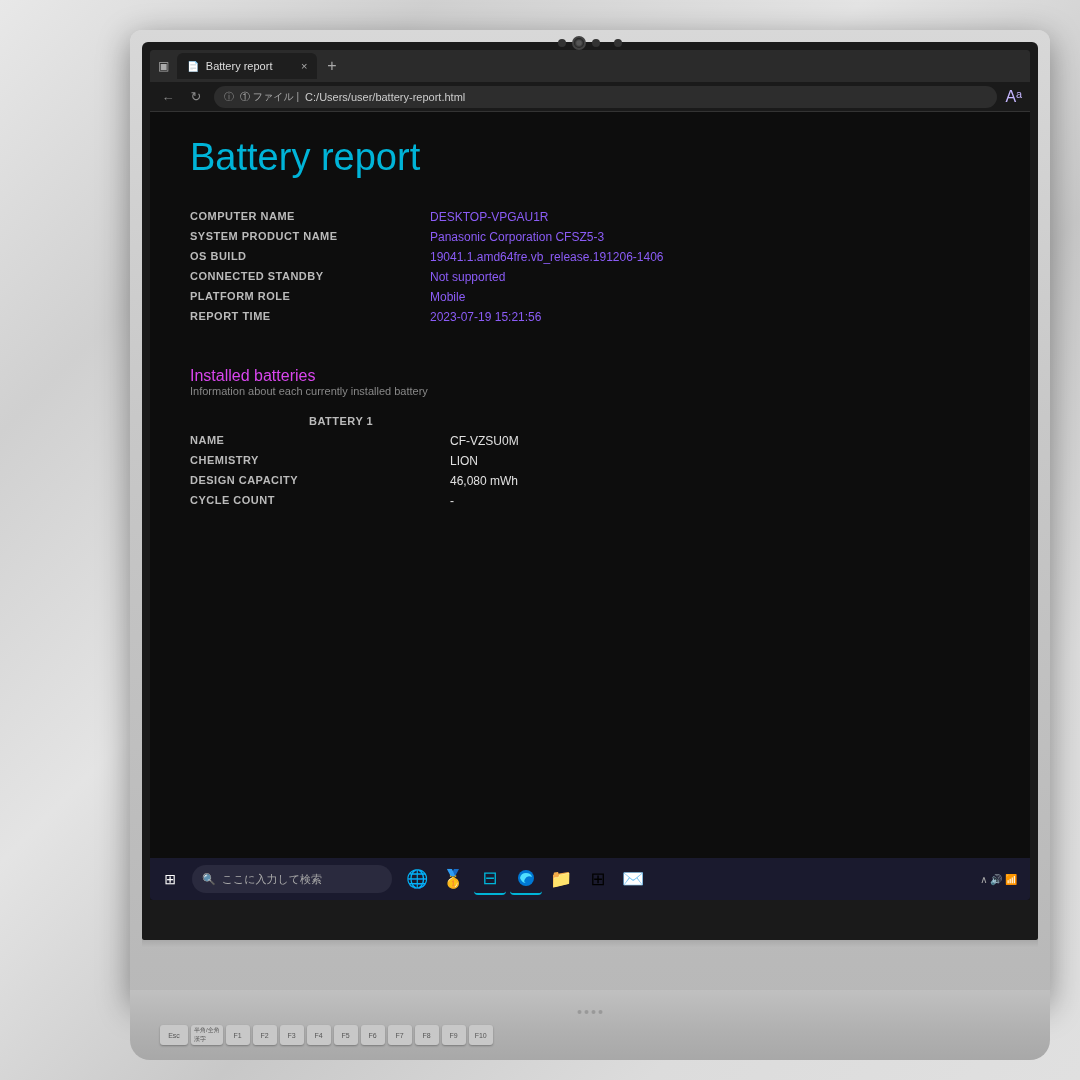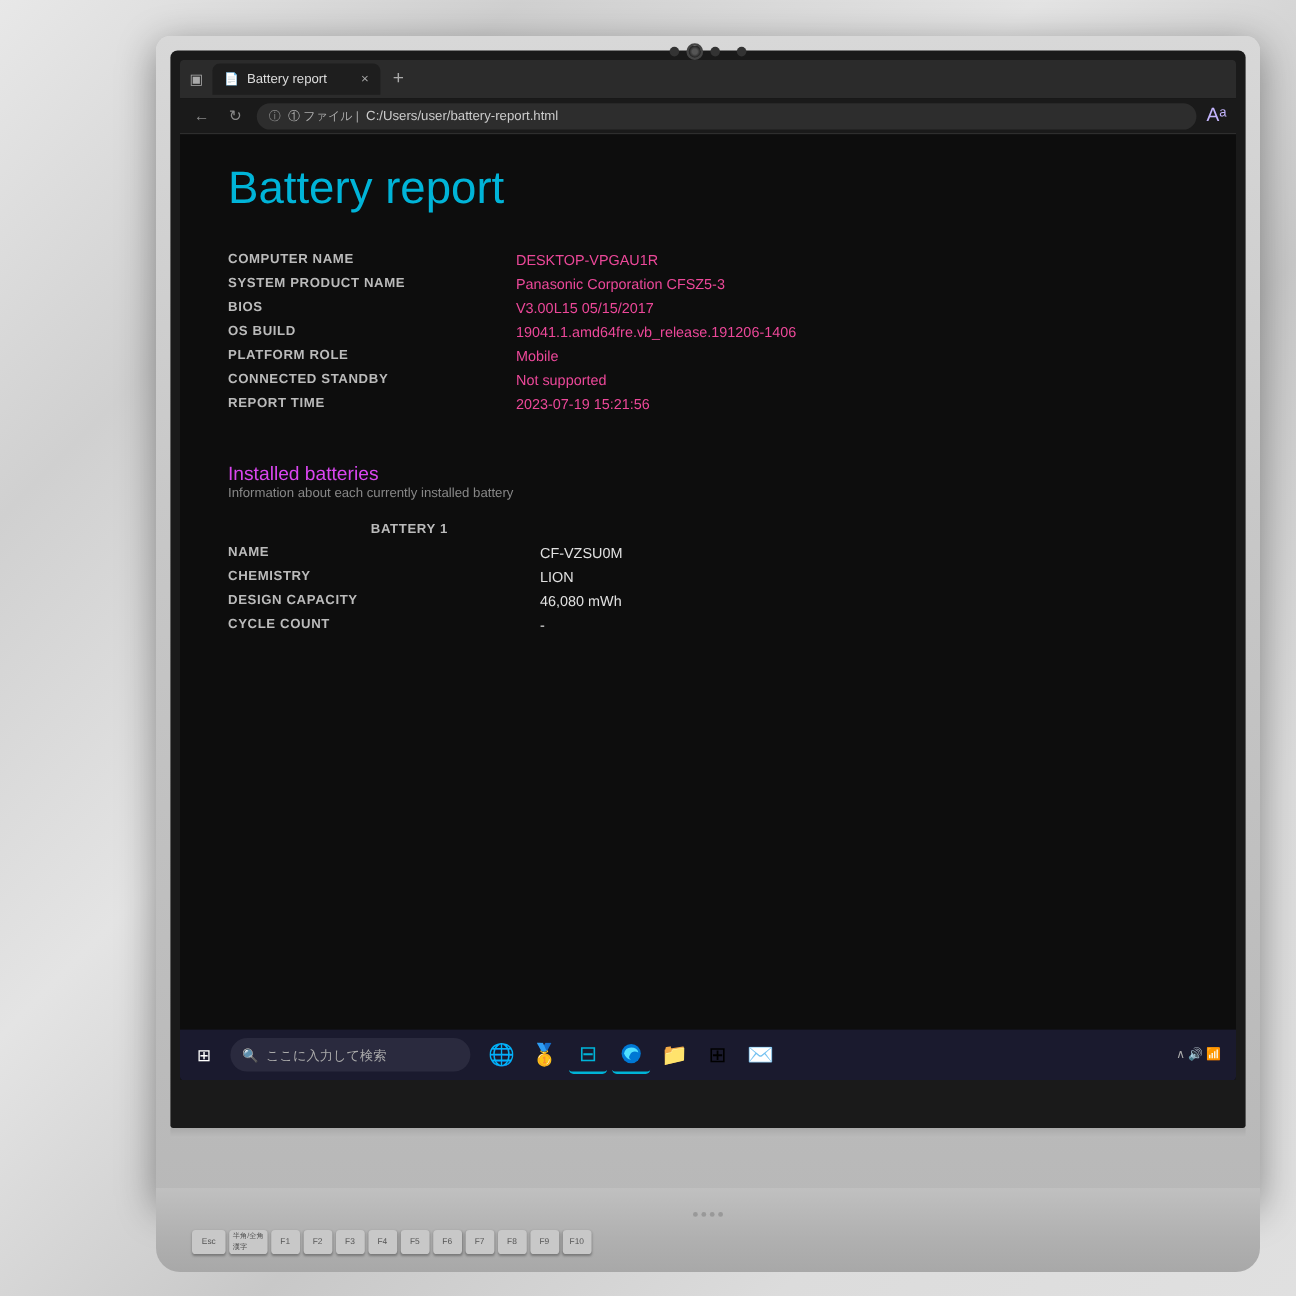--- a/index.html
+++ b/index.html
@@ -210,21 +210,21 @@
       width: 200px;
       min-width: 200px;
       color: #bbb;
       font-weight: 600;
       letter-spacing: 0.5px;
       text-transform: uppercase;
       font-size: 11px;
     }
 
     .info-value {
-      color: #ec4899;
+      color: #8b5cf6;
       font-size: 12px;
     }
 
     .section-title {
       font-size: 16px;
       color: #d946ef;
       font-weight: 300;
       margin-bottom: 0;
     }
 
@@ -422,34 +422,30 @@
         <div class="info-table">
           <div class="info-row">
             <span class="info-label">COMPUTER NAME</span>
             <span class="info-value">DESKTOP-VPGAU1R</span>
           </div>
           <div class="info-row">
             <span class="info-label">SYSTEM PRODUCT NAME</span>
             <span class="info-value">Panasonic Corporation CFSZ5-3</span>
           </div>
           <div class="info-row">
-            <span class="info-label">BIOS</span>
-            <span class="info-value">V3.00L15 05/15/2017</span>
-          </div>
-          <div class="info-row">
             <span class="info-label">OS BUILD</span>
             <span class="info-value">19041.1.amd64fre.vb_release.191206-1406</span>
+          </div>
+          <div class="info-row">
+            <span class="info-label">CONNECTED STANDBY</span>
+            <span class="info-value">Not supported</span>
           </div>
           <div class="info-row">
             <span class="info-label">PLATFORM ROLE</span>
             <span class="info-value">Mobile</span>
-          </div>
-          <div class="info-row">
-            <span class="info-label">CONNECTED STANDBY</span>
-            <span class="info-value">Not supported</span>
           </div>
           <div class="info-row">
             <span class="info-label">REPORT TIME</span>
             <span class="info-value">2023-07-19  15:21:56</span>
           </div>
         </div>
 
         <div>
           <h2 class="section-title">Installed batteries</h2>
           <p class="section-subtitle">Information about each currently installed battery</p>

